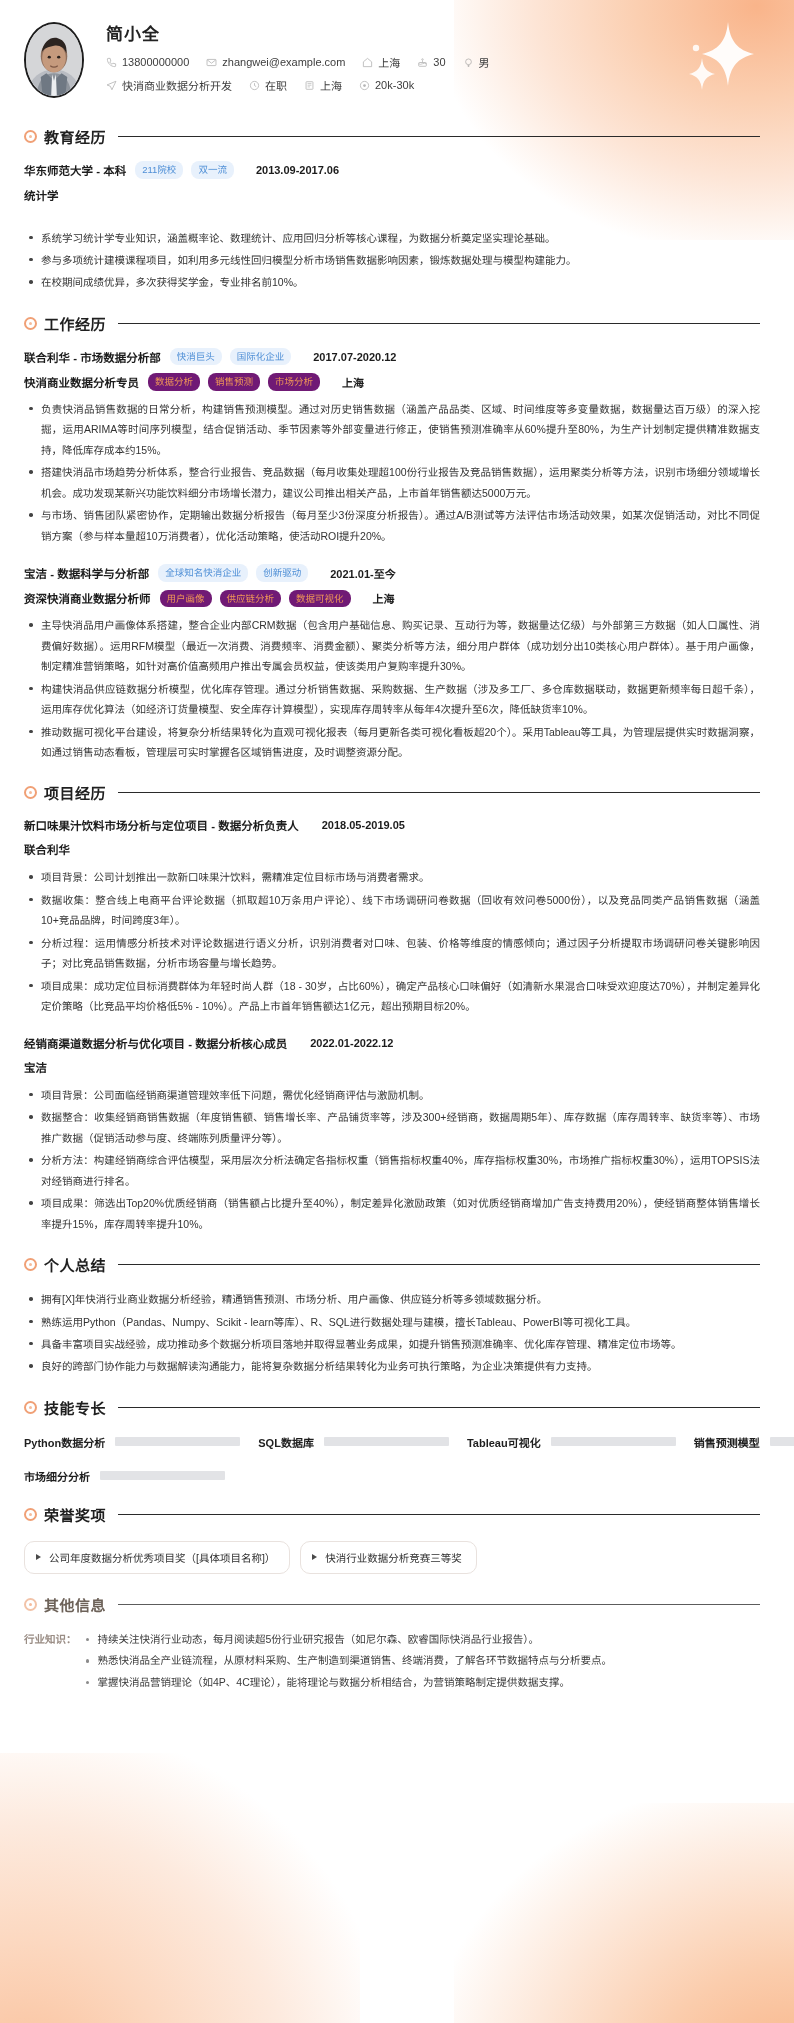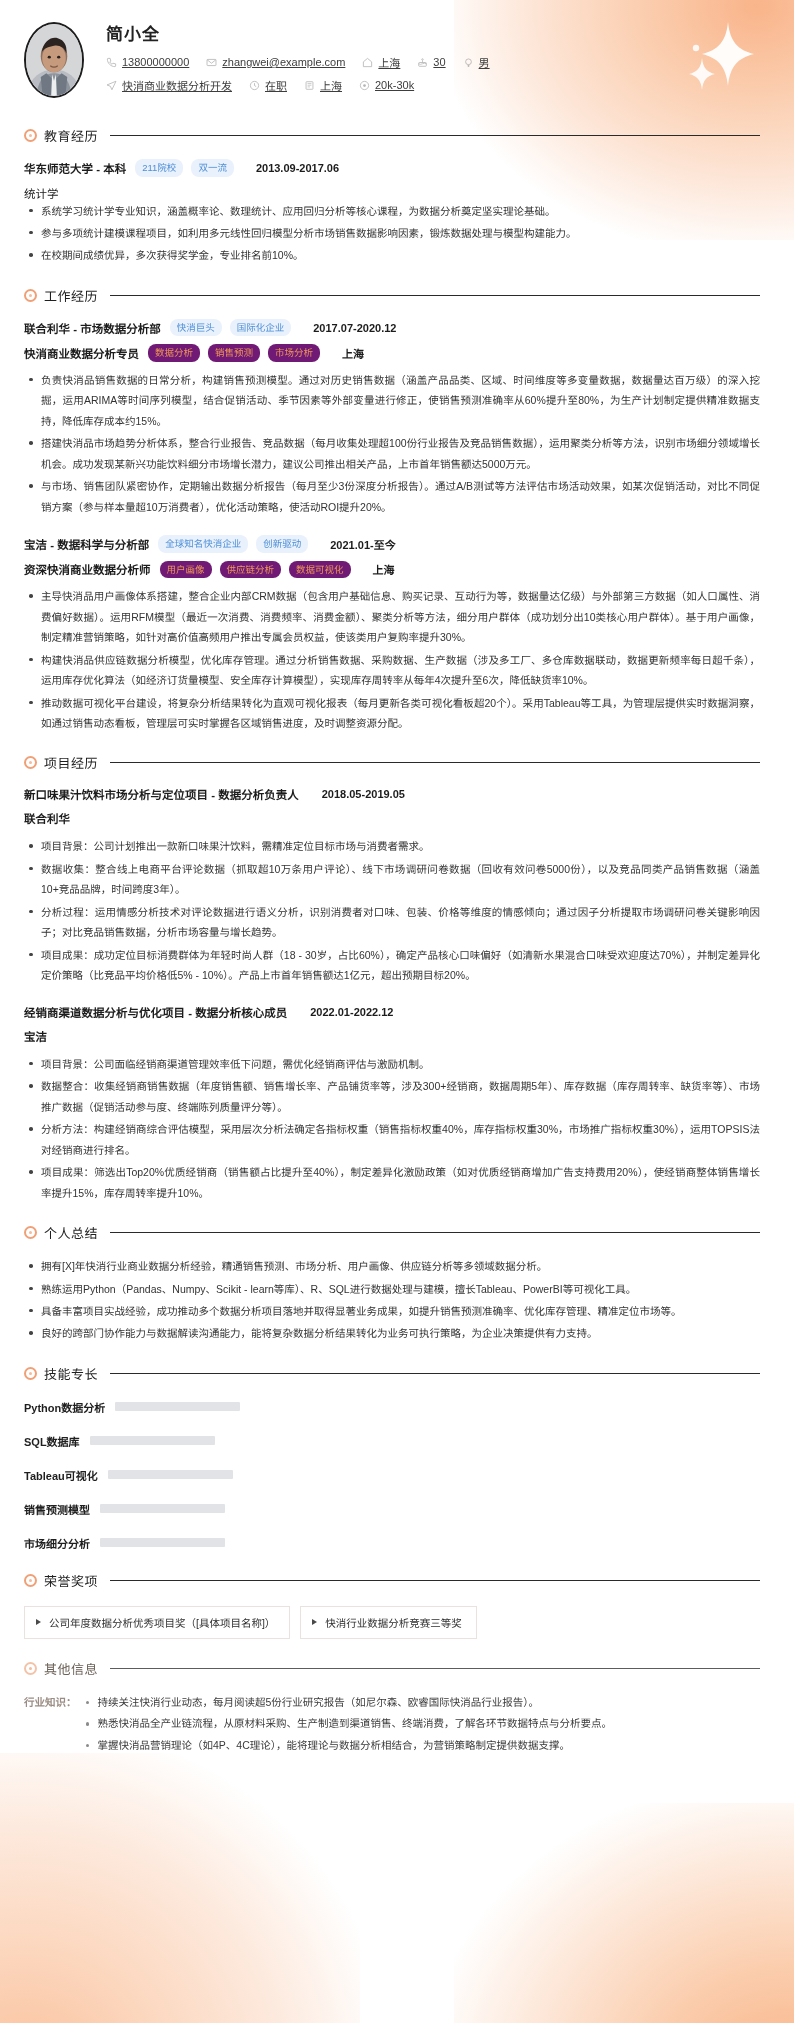--- a/index.html
+++ b/index.html
@@ -75,21 +75,20 @@
     color: #222;
     margin-bottom: 9px;
   }
   .meta-row {
     display: flex;
     align-items: center;
     flex-wrap: wrap;
     font-size: 11px;
     color: #3d3d3d;
     margin-bottom: 7px;
-    text-decoration: underline;
   }
   .meta-item {
     display: inline-flex;
     align-items: center;
     margin-right: 17px;
     white-space: nowrap;
   }
   .meta-item .mi-ico {
     display: inline-flex;
     width: 11px; height: 11px;
@@ -118,22 +117,22 @@
   .sec-icon::after {
     content: "";
     position: absolute;
     left: 50%; top: 50%;
     width: 3px; height: 3px;
     margin: -1.5px 0 0 -1.5px;
     border-radius: 50%;
     background: #f5bb9b;
   }
   .sec-title {
-    font-size: 13px;
-    font-weight: normal;
+    font-size: 15px;
+    font-weight: bold;
     color: #1f1f1f;
     letter-spacing: .5px;
     white-space: nowrap;
   }
   .sec-rule {
     flex: 1 1 auto;
     height: 1px;
     background: #2a2a2a;
     margin-left: 12px;
   }
@@ -185,23 +184,23 @@
     line-height: 1;
     padding: 4px 7px 4px;
     border-radius: 8px;
     margin-right: 8px;
     white-space: nowrap;
   }
   .tag.blue { background: #e8f1fc; color: #4f8fd6; }
   .tag.orange { background: #701a75; color: #ef9757; }
   .entry-major {
     font-size: 11.5px;
-    font-weight: normal;
+    font-weight: bold;
     color: #1c1c1c;
-    margin-bottom: 0;
+    margin-bottom: 25px;
   }
   .entry-company {
     font-size: 11.5px;
     font-weight: bold;
     color: #1c1c1c;
     margin-bottom: 10px;
   }
 
   
   ul.bullets { list-style: none; }
@@ -219,21 +218,21 @@
     position: absolute;
     left: 5px; top: 8px;
     width: 3.5px; height: 3.5px;
     border-radius: 50%;
     background: #444;
   }
 
   
   .skills-grid {
     display: grid;
-    grid-template-columns: 1fr;
+    grid-template-columns: 1fr 1fr 1fr 1fr;
     row-gap: 18px;
     column-gap: 14px;
     padding-top: 2px;
     gap: 18px;
   }
   .skill {
     display: flex;
     align-items: center;
   }
   .skill-name {
@@ -255,21 +254,21 @@
     height: 100%;
     background: #f7ab80;
   }
 
   
   .awards { display: flex; flex-wrap: wrap; gap: 10px; padding-top: 2px; }
   .award-chip {
     display: inline-flex;
     align-items: center;
     border: 1px solid #e9e2de;
-    border-radius: 0;
+    border-radius: 10px;
     background: #fff;
     padding: 8px 14px 8px 11px;
     font-size: 10.5px;
     color: #2e2e2e;
   }
   .award-chip .tri {
     width: 0; height: 0;
     border-left: 5px solid #4a4a4a;
     border-top: 3.5px solid transparent;
     border-bottom: 3.5px solid transparent;

